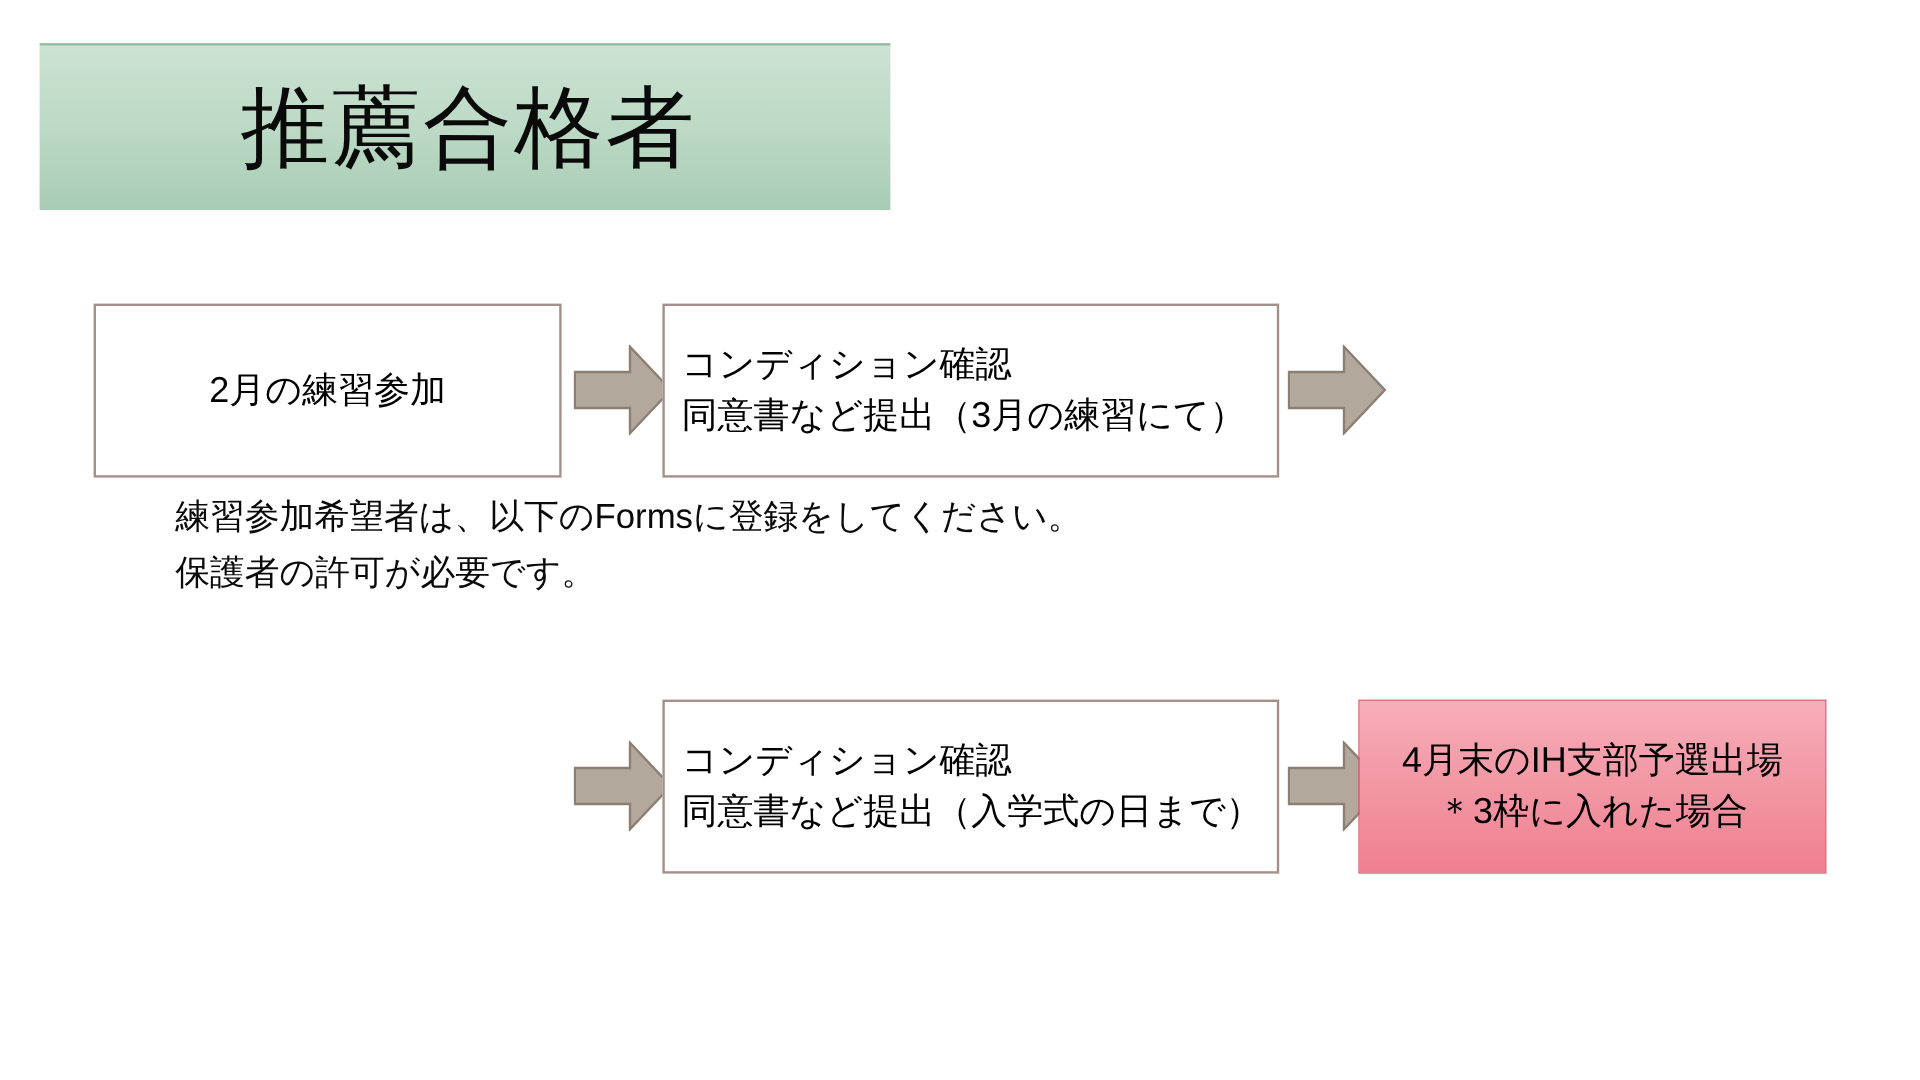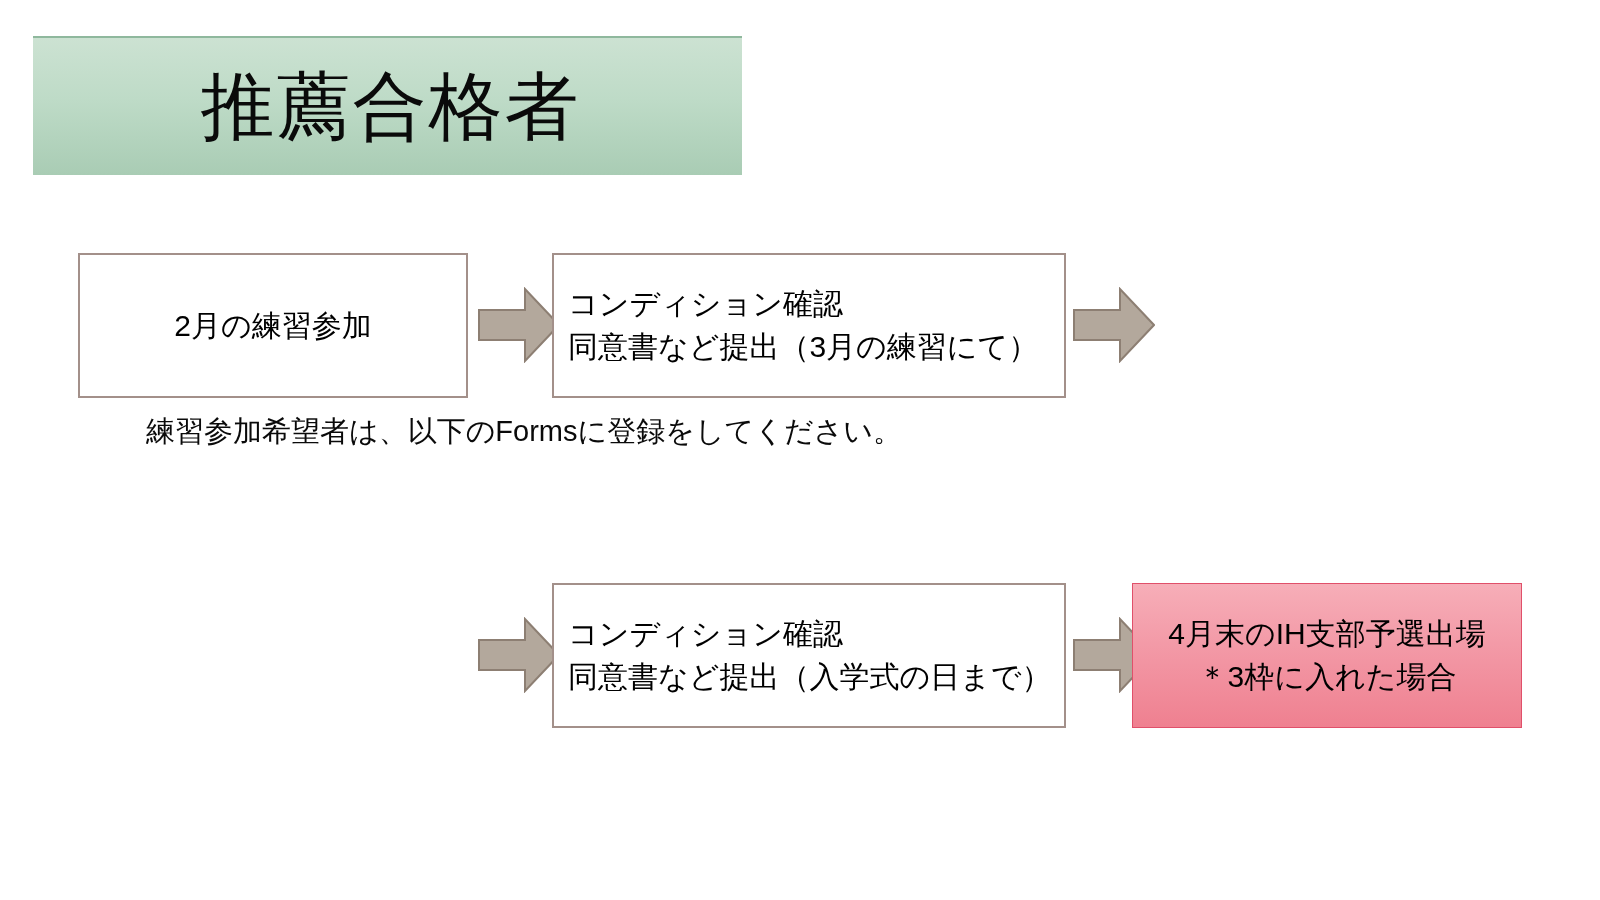--- a/index.html
+++ b/index.html
@@ -179,20 +179,21 @@
       <svg viewBox="0 0 82 76" xmlns="http://www.w3.org/2000/svg" aria-hidden="true">
         <polygon points="1,23 47,23 47,2 81,38 47,74 47,53 1,53" fill="#b3a89c" stroke="#8d7f73" stroke-width="2" stroke-linejoin="miter"></polygon>
       </svg>
     </div>
 
 
   </div>
 
   <div class="note-block">
     <div class="note-line">練習参加希望者は、以下のFormsに登録をしてください。</div>
+    <div class="note-line">保護者の許可が必要です。</div>
   </div>
 
   <div class="flow-row row-2">
 
 
     <div class="arrow arrow-1">
       <svg viewBox="0 0 82 76" xmlns="http://www.w3.org/2000/svg" aria-hidden="true">
         <polygon points="1,23 47,23 47,2 81,38 47,74 47,53 1,53" fill="#b3a89c" stroke="#8d7f73" stroke-width="2" stroke-linejoin="miter"></polygon>
       </svg>
     </div>

